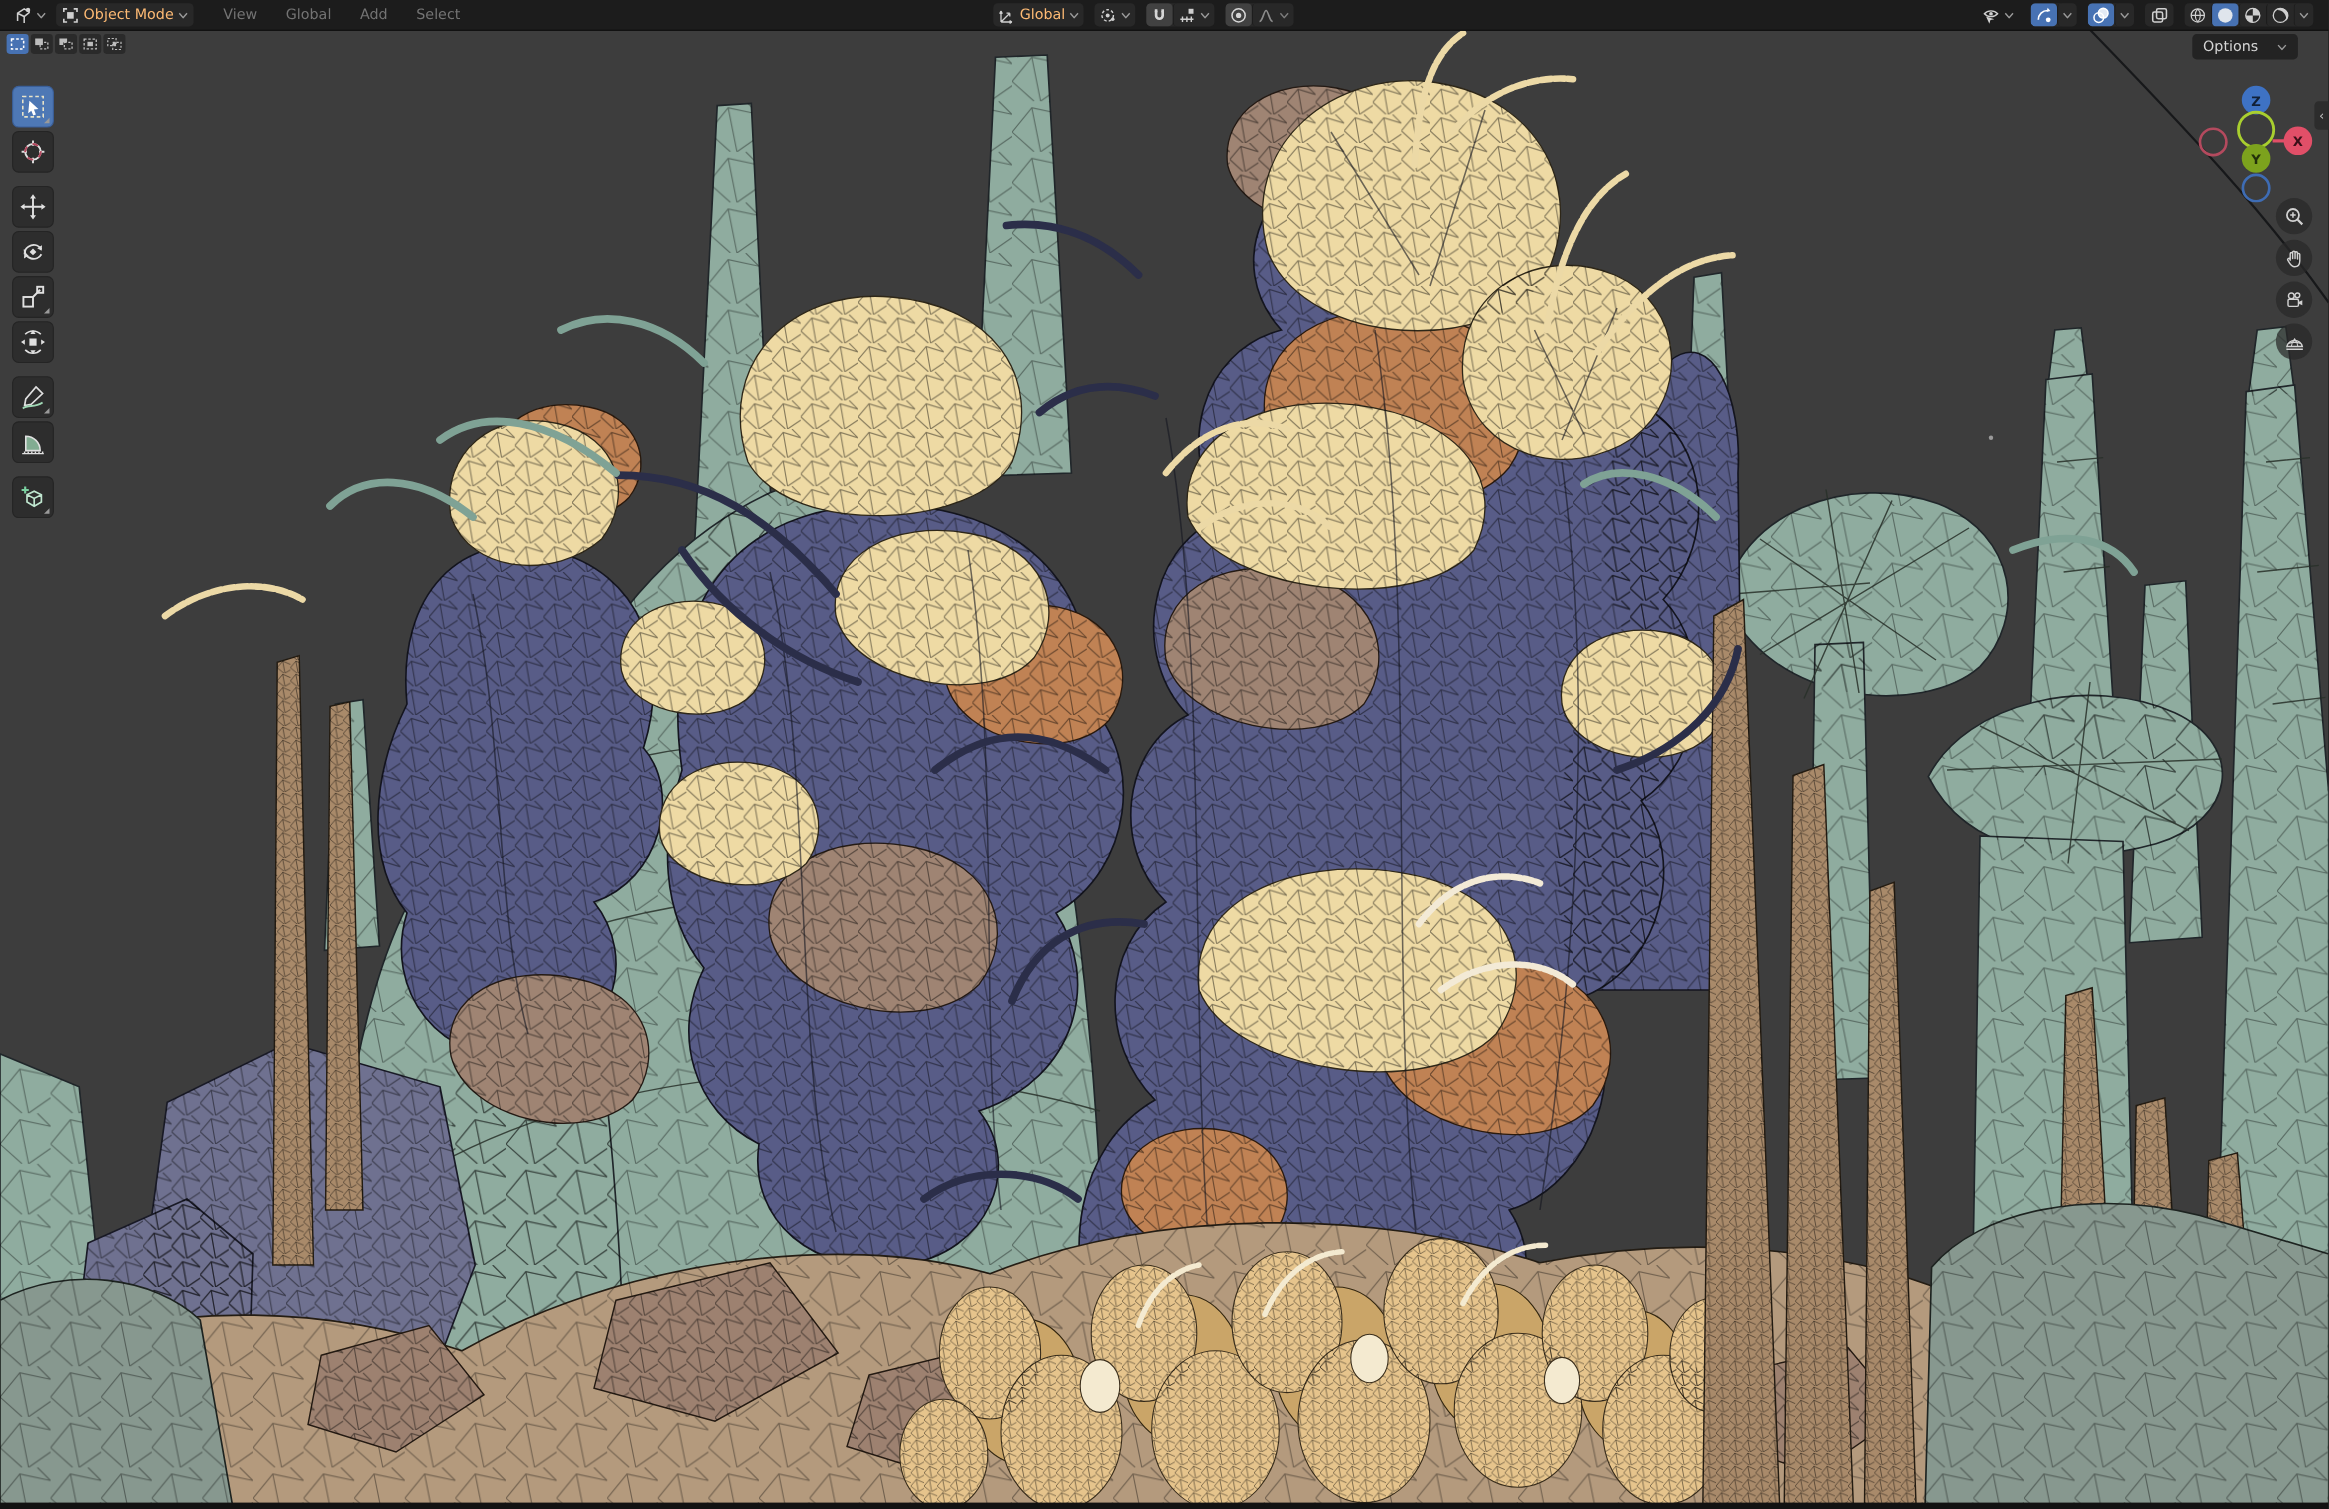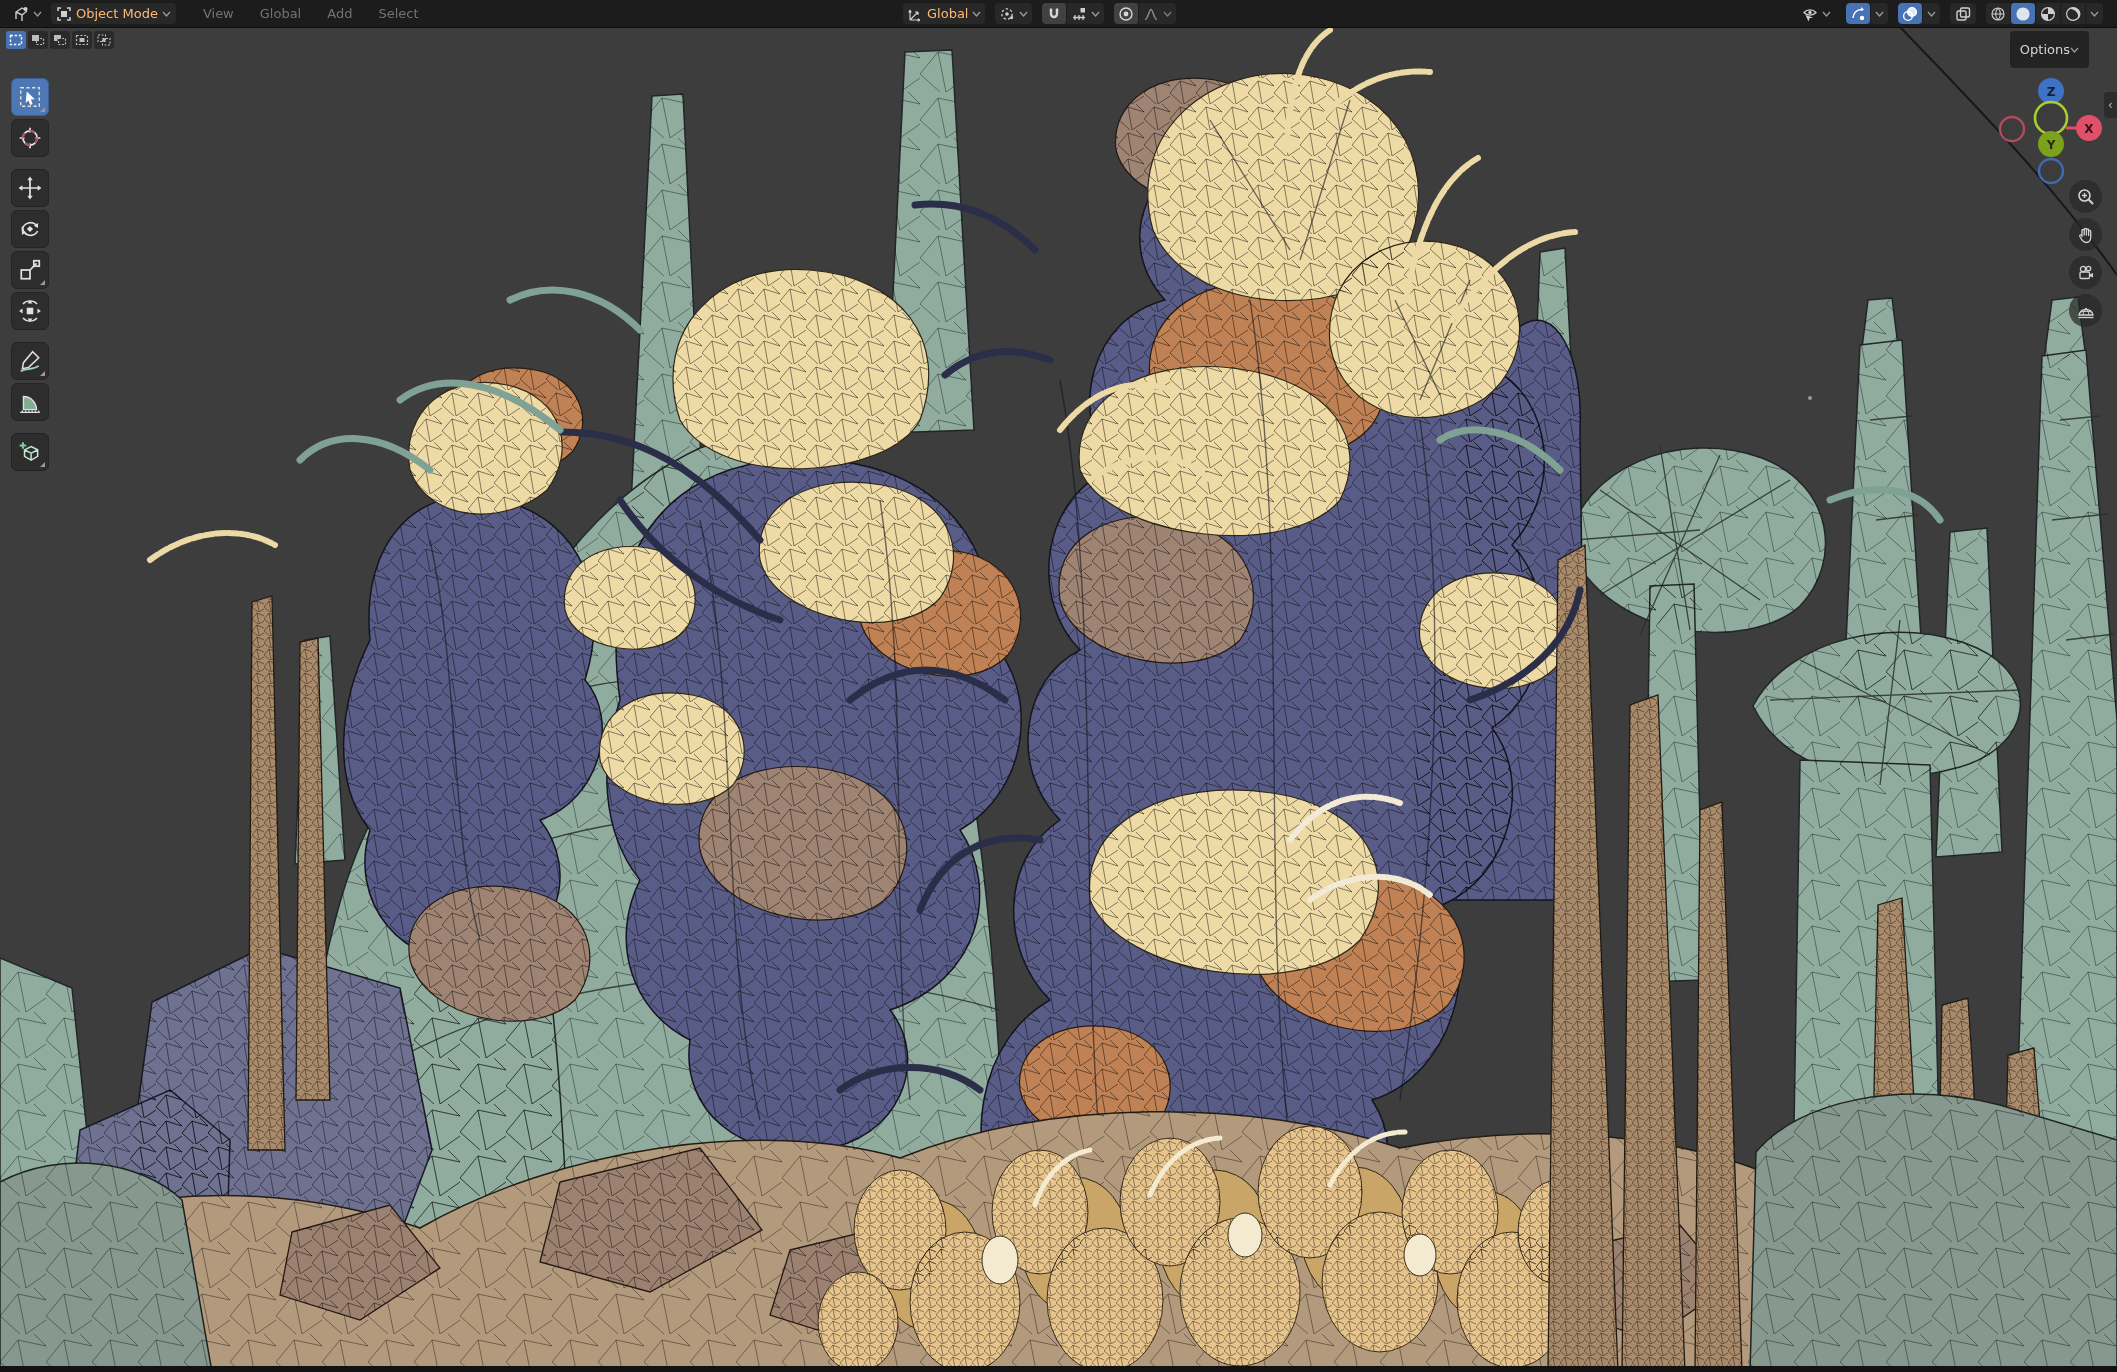--- a/index.html
+++ b/index.html
@@ -26,22 +26,22 @@
   .seg>*{height:21px;display:flex;align-items:center;padding:0 4px;}
   .seg .sep{border-left:1px solid #1c1c1c;}
 
   
   .selmode{position:absolute;left:6px;top:31px;display:flex;gap:2px;z-index:40;}
   .selmode .sm{width:20px;height:18px;border-radius:3px;background:#2a2a2a;display:flex;
                align-items:center;justify-content:center;}
   .selmode .sm.active{background:#4772b3;}
 
   
-  .options-btn{position:absolute;right:28px;top:31px;height:37px;background:#232323;border-radius:4px;
-               display:flex;align-items:center;gap:0;padding:0 10px;color:#d4d4d4;font-size:13px;z-index:40;}
+  .options-btn{position:absolute;right:28px;top:31px;height:23px;background:#232323;border-radius:4px;
+               display:flex;align-items:center;gap:17px;padding:0 10px;color:#d4d4d4;font-size:13px;z-index:40;}
 
   
   .toolbar{position:absolute;left:11px;top:78px;display:flex;flex-direction:column;z-index:40;}
   .tool{width:38px;height:38px;border-radius:6px;background:#2d2d2d;border:1px solid #242424;
         box-sizing:border-box;display:flex;align-items:center;justify-content:center;position:relative;
         margin-bottom:3px;}
   .tool.active{background:#4e78b5;border-color:#3a5f99;}
   .tool.gapafter{margin-bottom:12px;}
   .tool .sub{position:absolute;right:3px;bottom:3px;width:0;height:0;
              border-left:5px solid transparent;border-bottom:5px solid #9a9a9a;}

